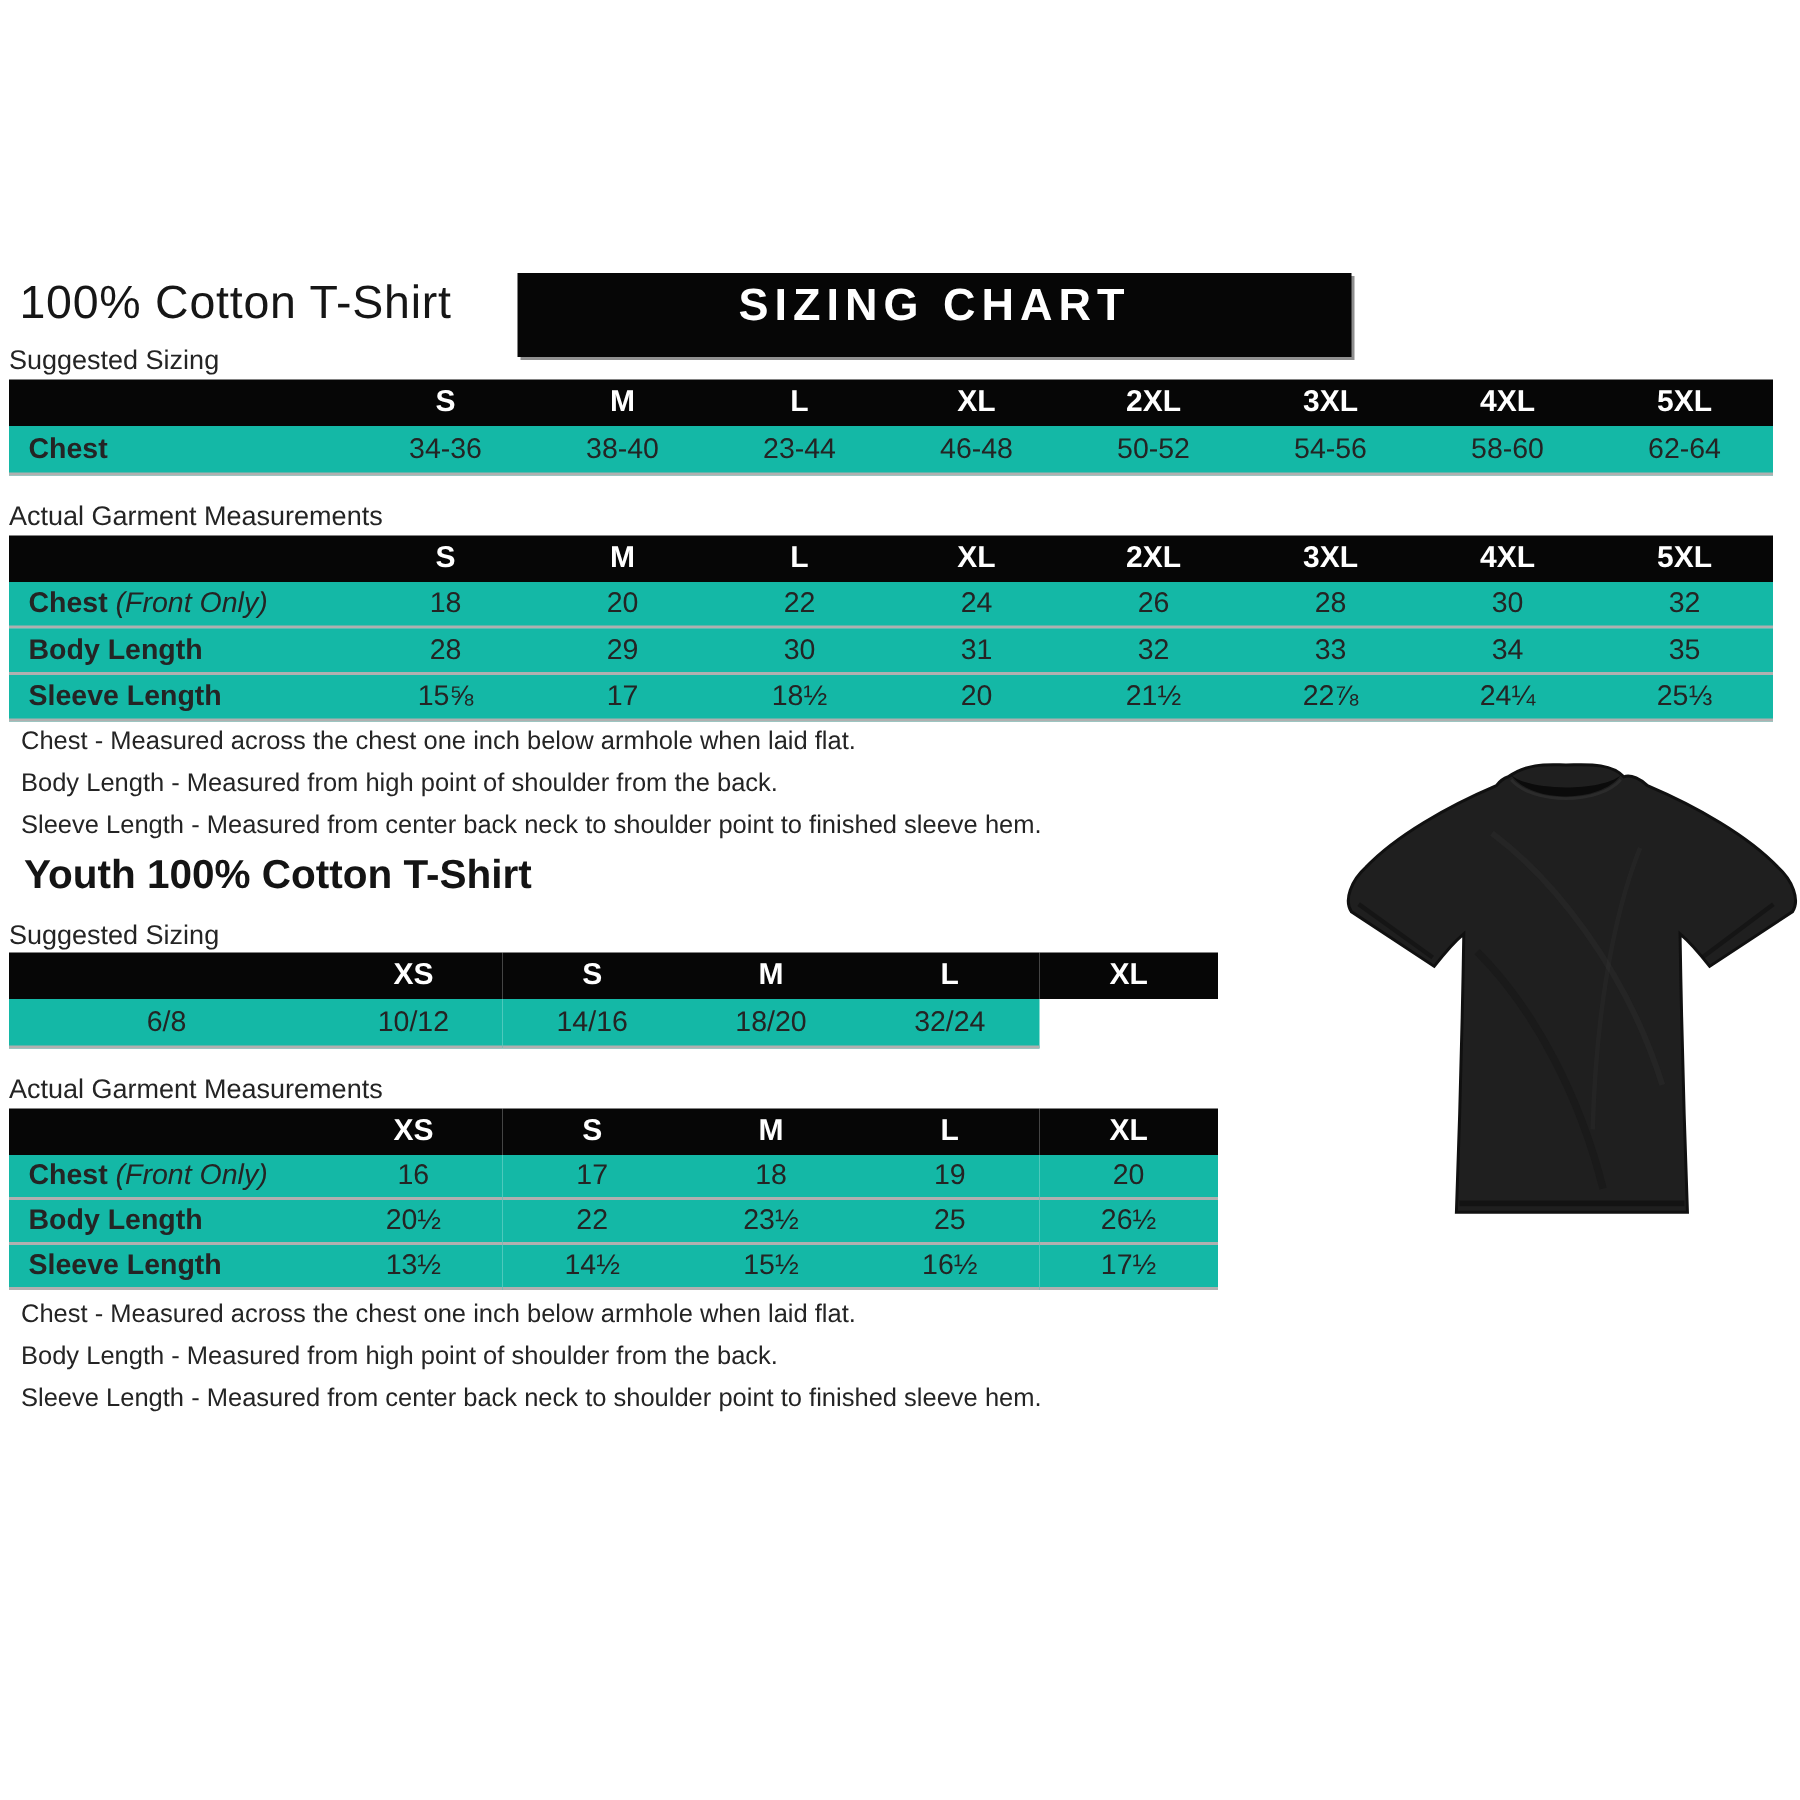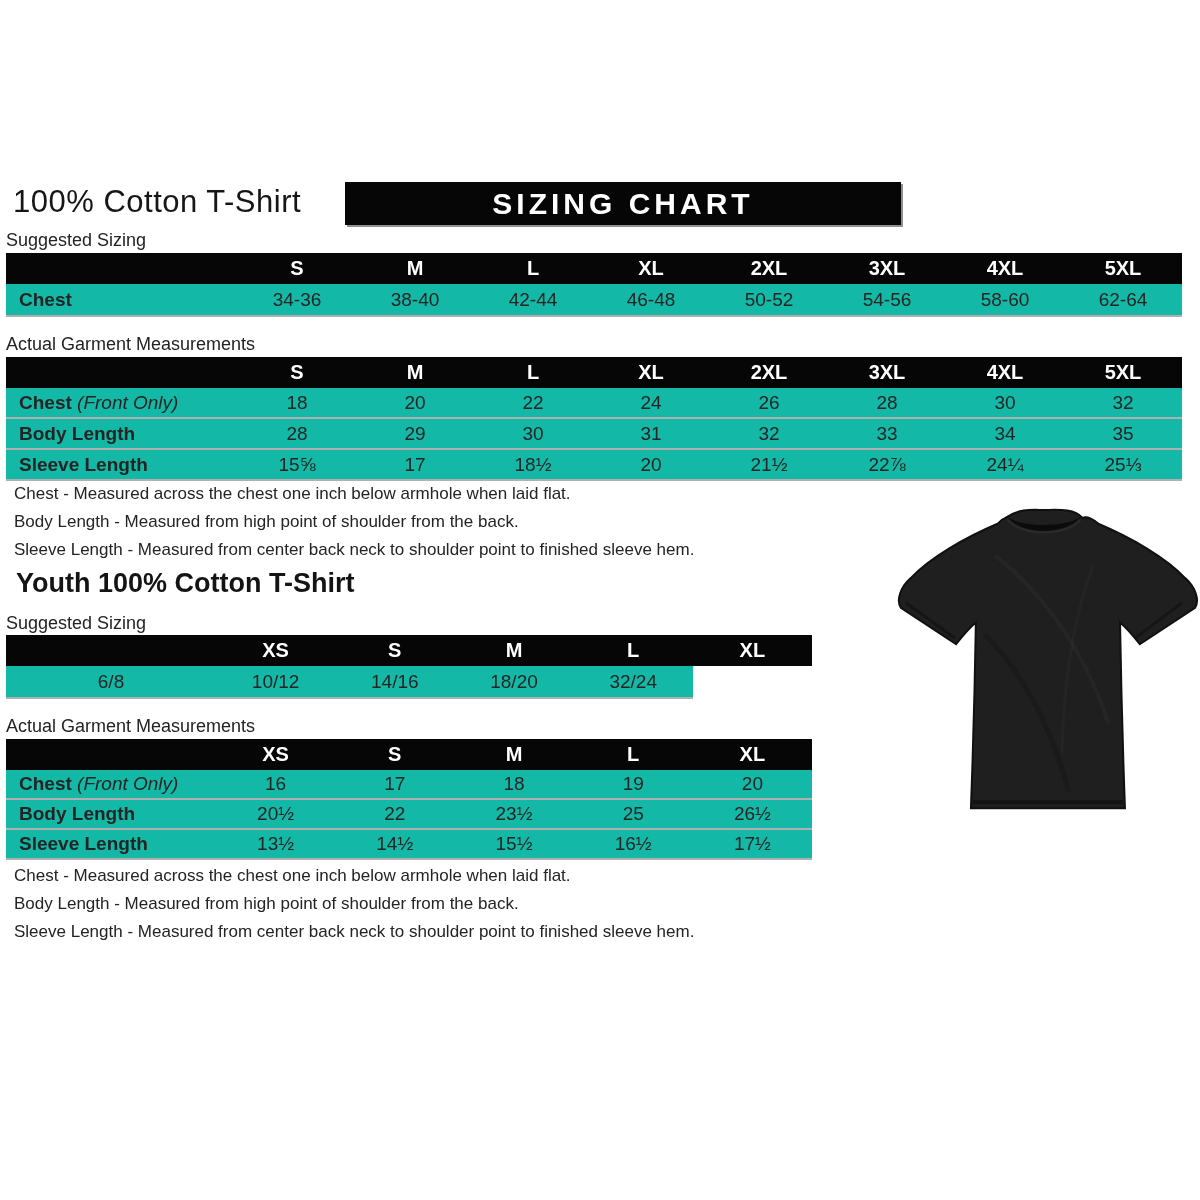--- a/index.html
+++ b/index.html
@@ -6,21 +6,21 @@
   body{
     width:1200px;height:1200px;background:#ffffff;
     font-family:"Liberation Sans", sans-serif;color:#1c1c1c;
     position:relative;overflow:hidden;
     -webkit-font-smoothing:antialiased;
   }
   .abs{position:absolute;margin-top:20px;}
 
   .adult-title{left:13px;top:164px;font-size:31px;font-weight:400;letter-spacing:.5px;color:#161616;}
   .banner{
-    left:345px;top:162px;width:556px;height:43px;background:#060606;
+    left:345px;top:162px;width:556px;height:56px;background:#060606;
     color:#fff;font-weight:700;font-size:30px;letter-spacing:4px;
     text-align:center;line-height:44px;
     box-shadow:2px 2px 0 #8f8f8f;
   }
   .section-label{font-size:18px;color:#242424;}
   .youth-title{left:16px;top:548px;font-size:27px;font-weight:700;color:#141414;}
 
   .tbl{display:grid;}
   .tbl .h{
     background:#060606;color:#ffffff;font-weight:700;text-align:center;
@@ -58,21 +58,21 @@
   <div class="h">L</div>
   <div class="h">XL</div>
   <div class="h">2XL</div>
   <div class="h">3XL</div>
   <div class="h">4XL</div>
   <div class="h">5XL</div>
 
   <div class="c lab"><span>Chest</span><span class="suffix"></span></div>
   <div class="c">34-36</div>
   <div class="c">38-40</div>
-  <div class="c">42-44</div>
+  <div class="c">23-44</div>
   <div class="c">46-48</div>
   <div class="c">50-52</div>
   <div class="c">54-56</div>
   <div class="c">58-60</div>
   <div class="c">62-64</div>
 </div>
 
 <div class="abs section-label" style="left:6px;top:314px;">Actual Garment Measurements</div>
 
 <div class="abs tbl adult-cols row31" style="top:337px;">

